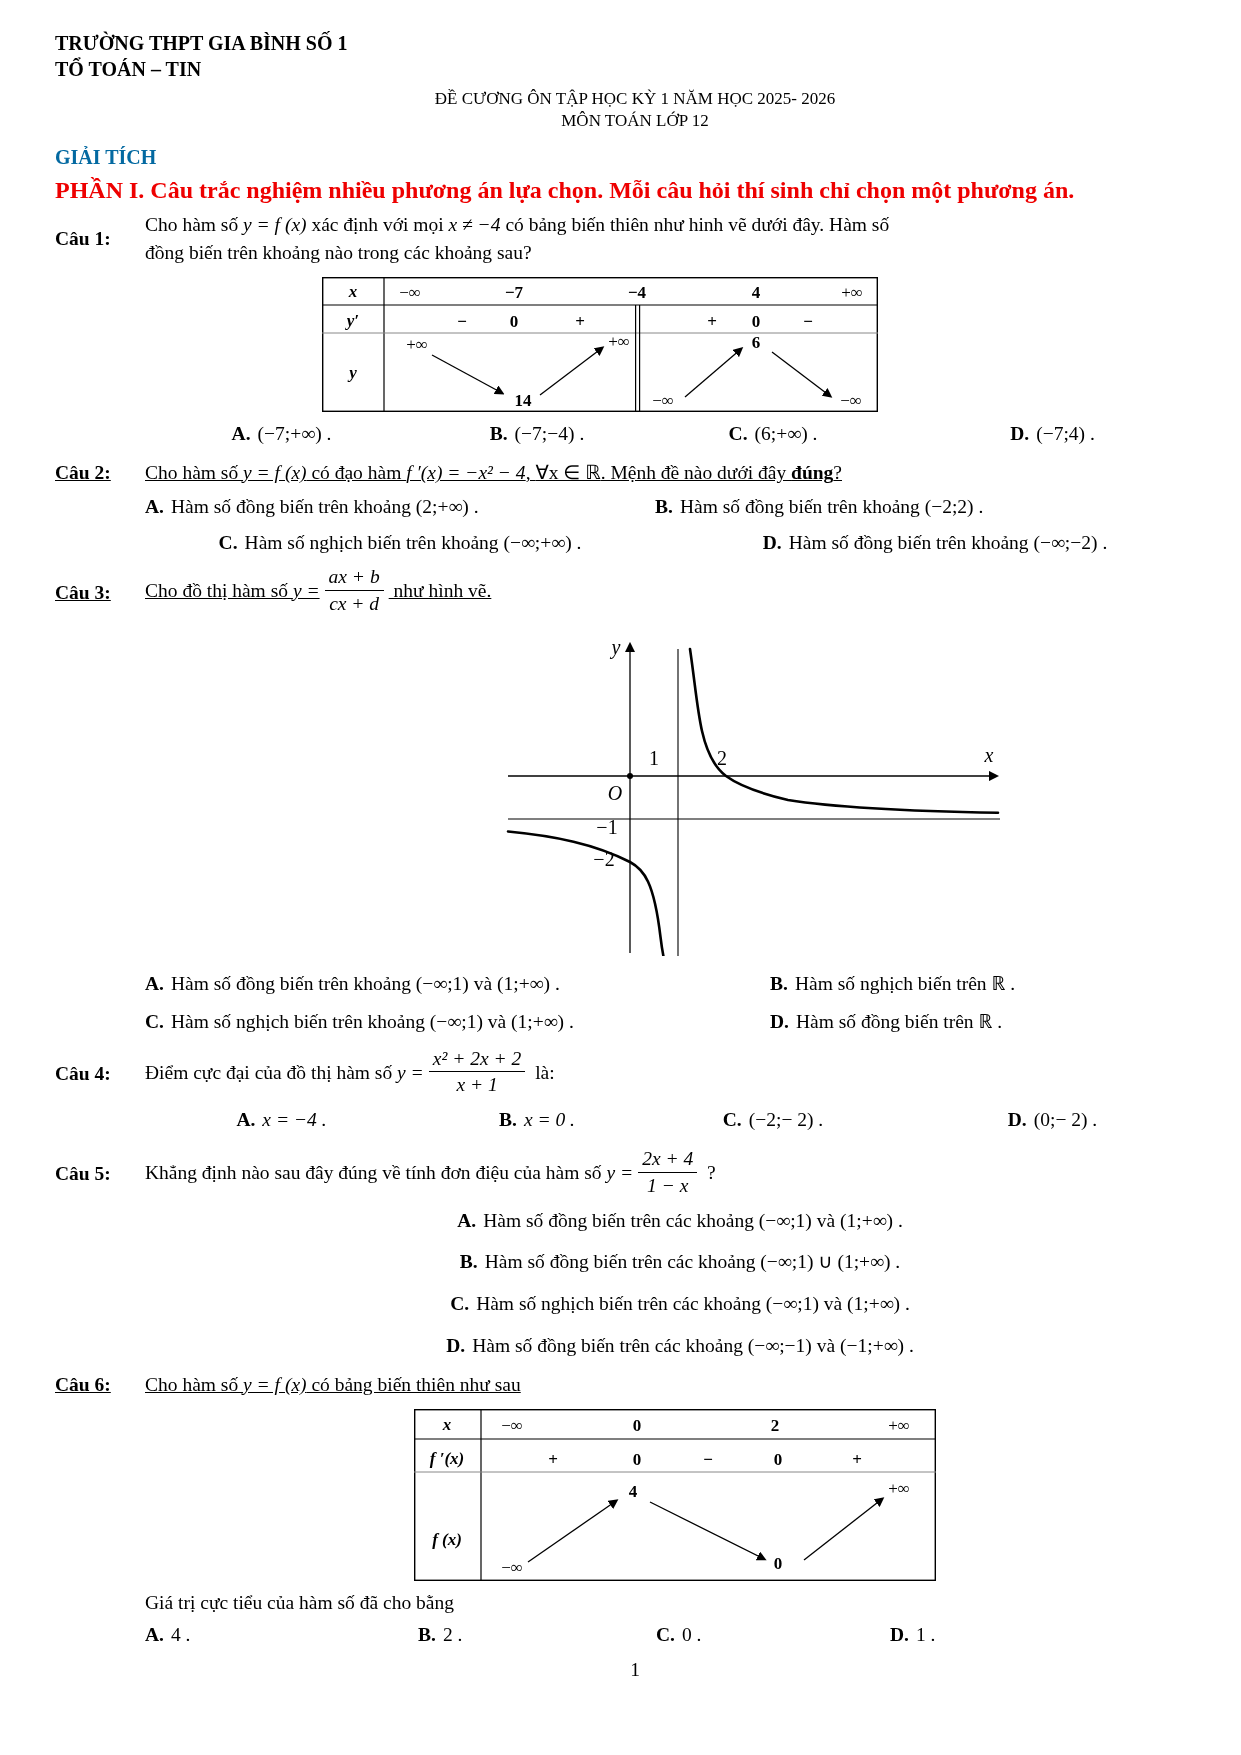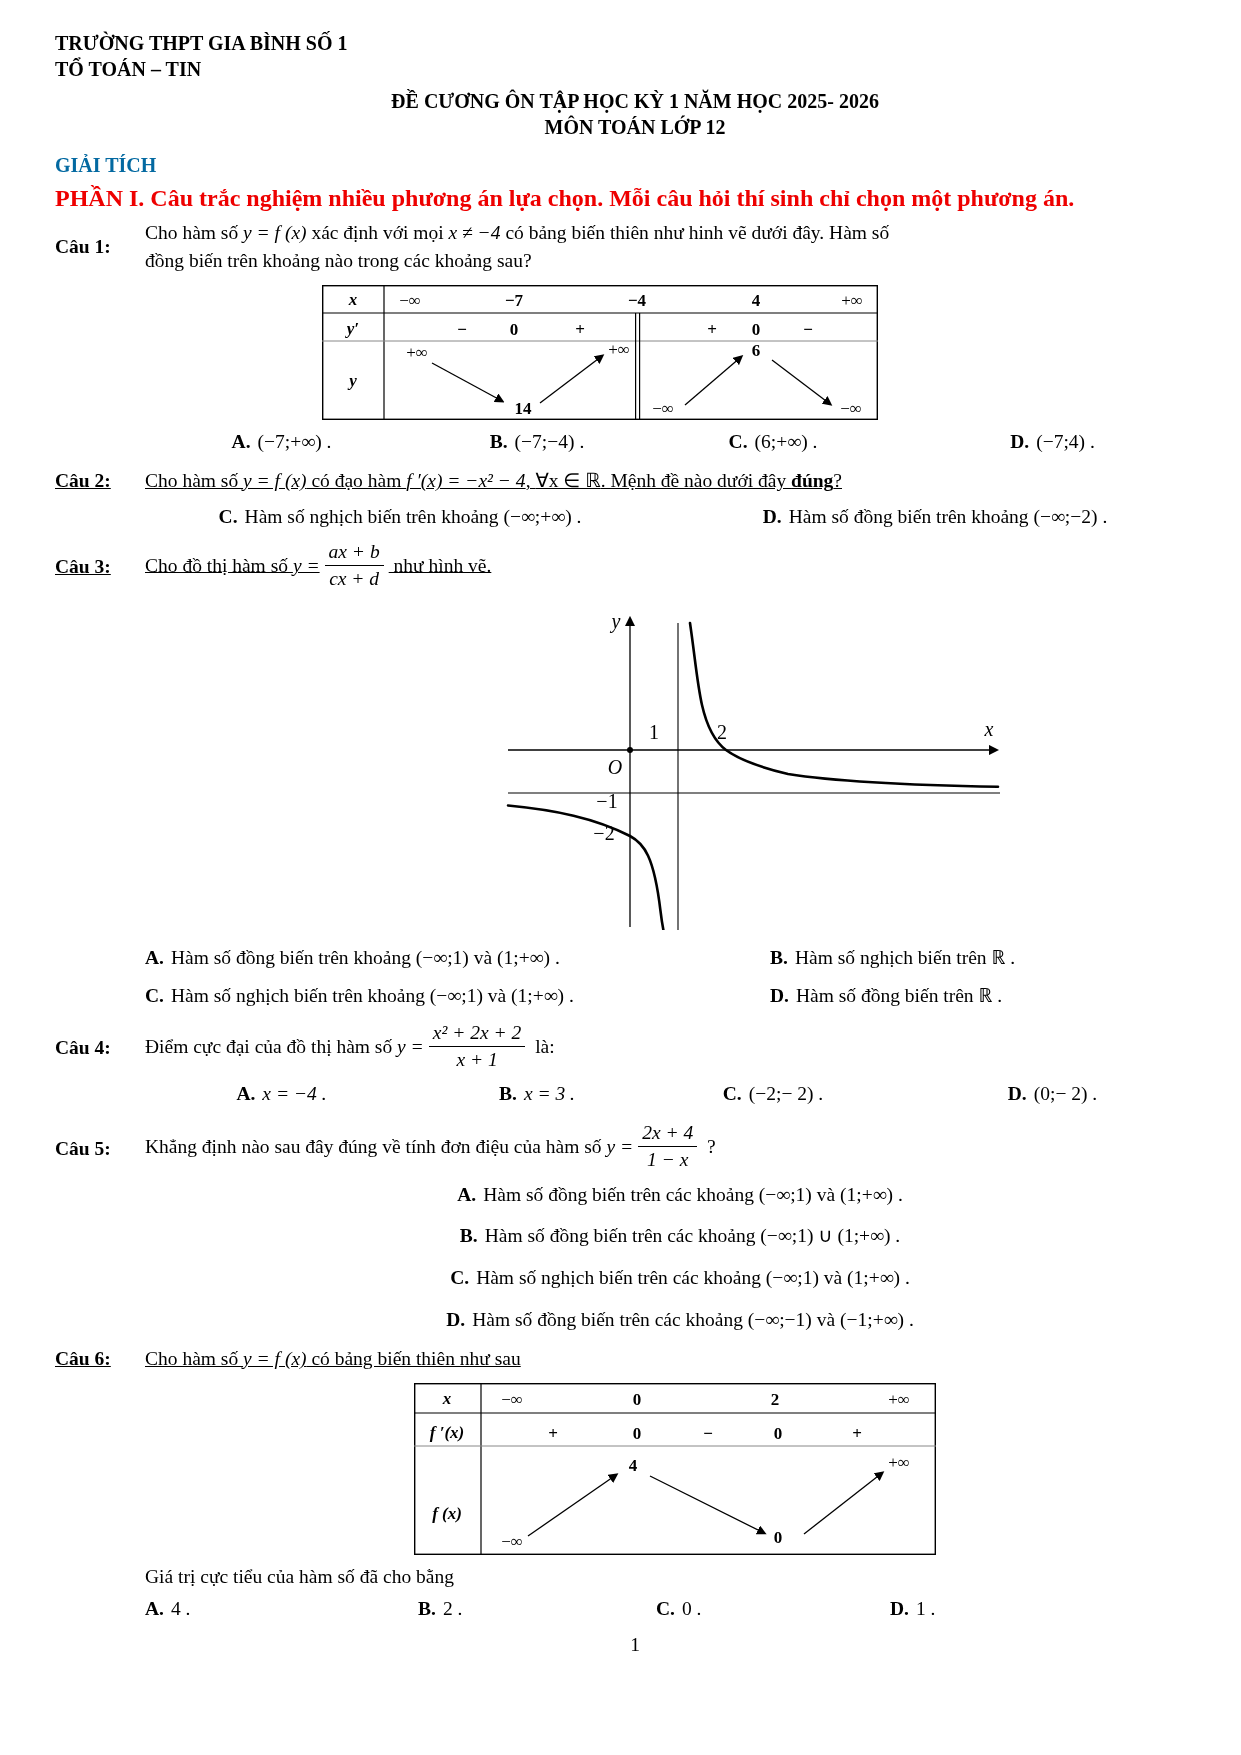--- a/index.html
+++ b/index.html
@@ -7,21 +7,21 @@
   body {
     width: 1241px; height: 1755px;
     background: #ffffff; color: #000;
     font-family: "Liberation Serif", serif;
     font-size: 19.5px; line-height: 1.42;
     overflow: hidden;
   }
   .page { padding: 30px 26px 0 55px; }
   .school { font-weight: bold; font-size: 20px; line-height: 1.3; white-space: nowrap; }
   .titles { margin-top: 6px; }
-  .title { text-align: center; font-weight: bold; font-size: 20px; line-height: 1.32; white-space: nowrap; }
+  .title { text-align: center; font-weight: normal; font-size: 17px; line-height: 1.32; white-space: nowrap; }
   .section-red { color: #0369a1; font-weight: bold; font-size: 20px; margin-top: 10px; }
   .part-red { color: #ee0000; font-weight: bold; font-size: 24px; margin-top: 2px; white-space: nowrap; }
   .q { display: flex; align-items: center; }
   .qlabel { font-weight: bold; flex: 0 0 90px; }
   .qbody { flex: 1; }
   .m { font-style: italic; }
   .bold { font-weight: bold; }
   .okey { font-weight: bold; padding-right: 7px; }
   .opt { white-space: nowrap; }
   .opts { margin-left: 90px; }
@@ -119,20 +119,24 @@
     <div class="opt"><span class="okey">C.</span><span>(6;+∞) .</span></div>
     <div class="opt"><span class="okey">D.</span><span>(−7;4) .</span></div>
   </div>
 
   <div class="q mt12">
     <div class="qlabel">Câu 2:</div>
     <div class="qbody">
       <span>Cho hàm số </span><span class="m">y = f (x)</span><span> có đạo hàm </span><span class="m">f ′(x) = −x² − 4</span><span>, </span><span>∀x ∈ ℝ</span><span>. Mệnh đề nào dưới đây </span><span class="bold">đúng</span><span>?</span>
     </div>
   </div>
+  <div class="opts opts2a mt6">
+    <div class="opt"><span class="okey">A.</span><span>Hàm số đồng biến trên khoảng (2;+∞) .</span></div>
+    <div class="opt"><span class="okey">B.</span><span>Hàm số đồng biến trên khoảng (−2;2) .</span></div>
+  </div>
   <div class="opts opts2a mt8">
     <div class="opt"><span class="okey">C.</span><span>Hàm số nghịch biến trên khoảng (−∞;+∞) .</span></div>
     <div class="opt"><span class="okey">D.</span><span>Hàm số đồng biến trên khoảng (−∞;−2) .</span></div>
   </div>
 
   <div class="q mt12">
     <div class="qlabel">Câu 3:</div>
     <div class="qbody">
       <span>Cho đồ thị hàm số </span><span class="m">y =</span><span class="frac m"><span class="num">ax + b</span><span class="den">cx + d</span></span><span> như hình vẽ.</span>
     </div>
@@ -176,21 +180,21 @@
   </div>
 
   <div class="q mt14">
     <div class="qlabel">Câu 4:</div>
     <div class="qbody">
       <span>Điểm cực đại của đồ thị hàm số </span><span class="m">y =</span><span class="frac m"><span class="num">x² + 2x + 2</span><span class="den">x + 1</span></span><span> là:</span>
     </div>
   </div>
   <div class="opts opts4 mt8">
     <div class="opt"><span class="okey">A.</span><span class="m">x = −4 .</span></div>
-    <div class="opt"><span class="okey">B.</span><span class="m">x = 3 .</span></div>
+    <div class="opt"><span class="okey">B.</span><span class="m">x = 0 .</span></div>
     <div class="opt"><span class="okey">C.</span><span>(−2;− 2) .</span></div>
     <div class="opt"><span class="okey">D.</span><span>(0;− 2) .</span></div>
   </div>
 
   <div class="q mt16">
     <div class="qlabel">Câu 5:</div>
     <div class="qbody">
       <span>Khẳng định nào sau đây đúng về tính đơn điệu của hàm số </span><span class="m">y =</span><span class="frac m"><span class="num">2x + 4</span><span class="den">1 − x</span></span><span> ?</span>
     </div>
   </div>

